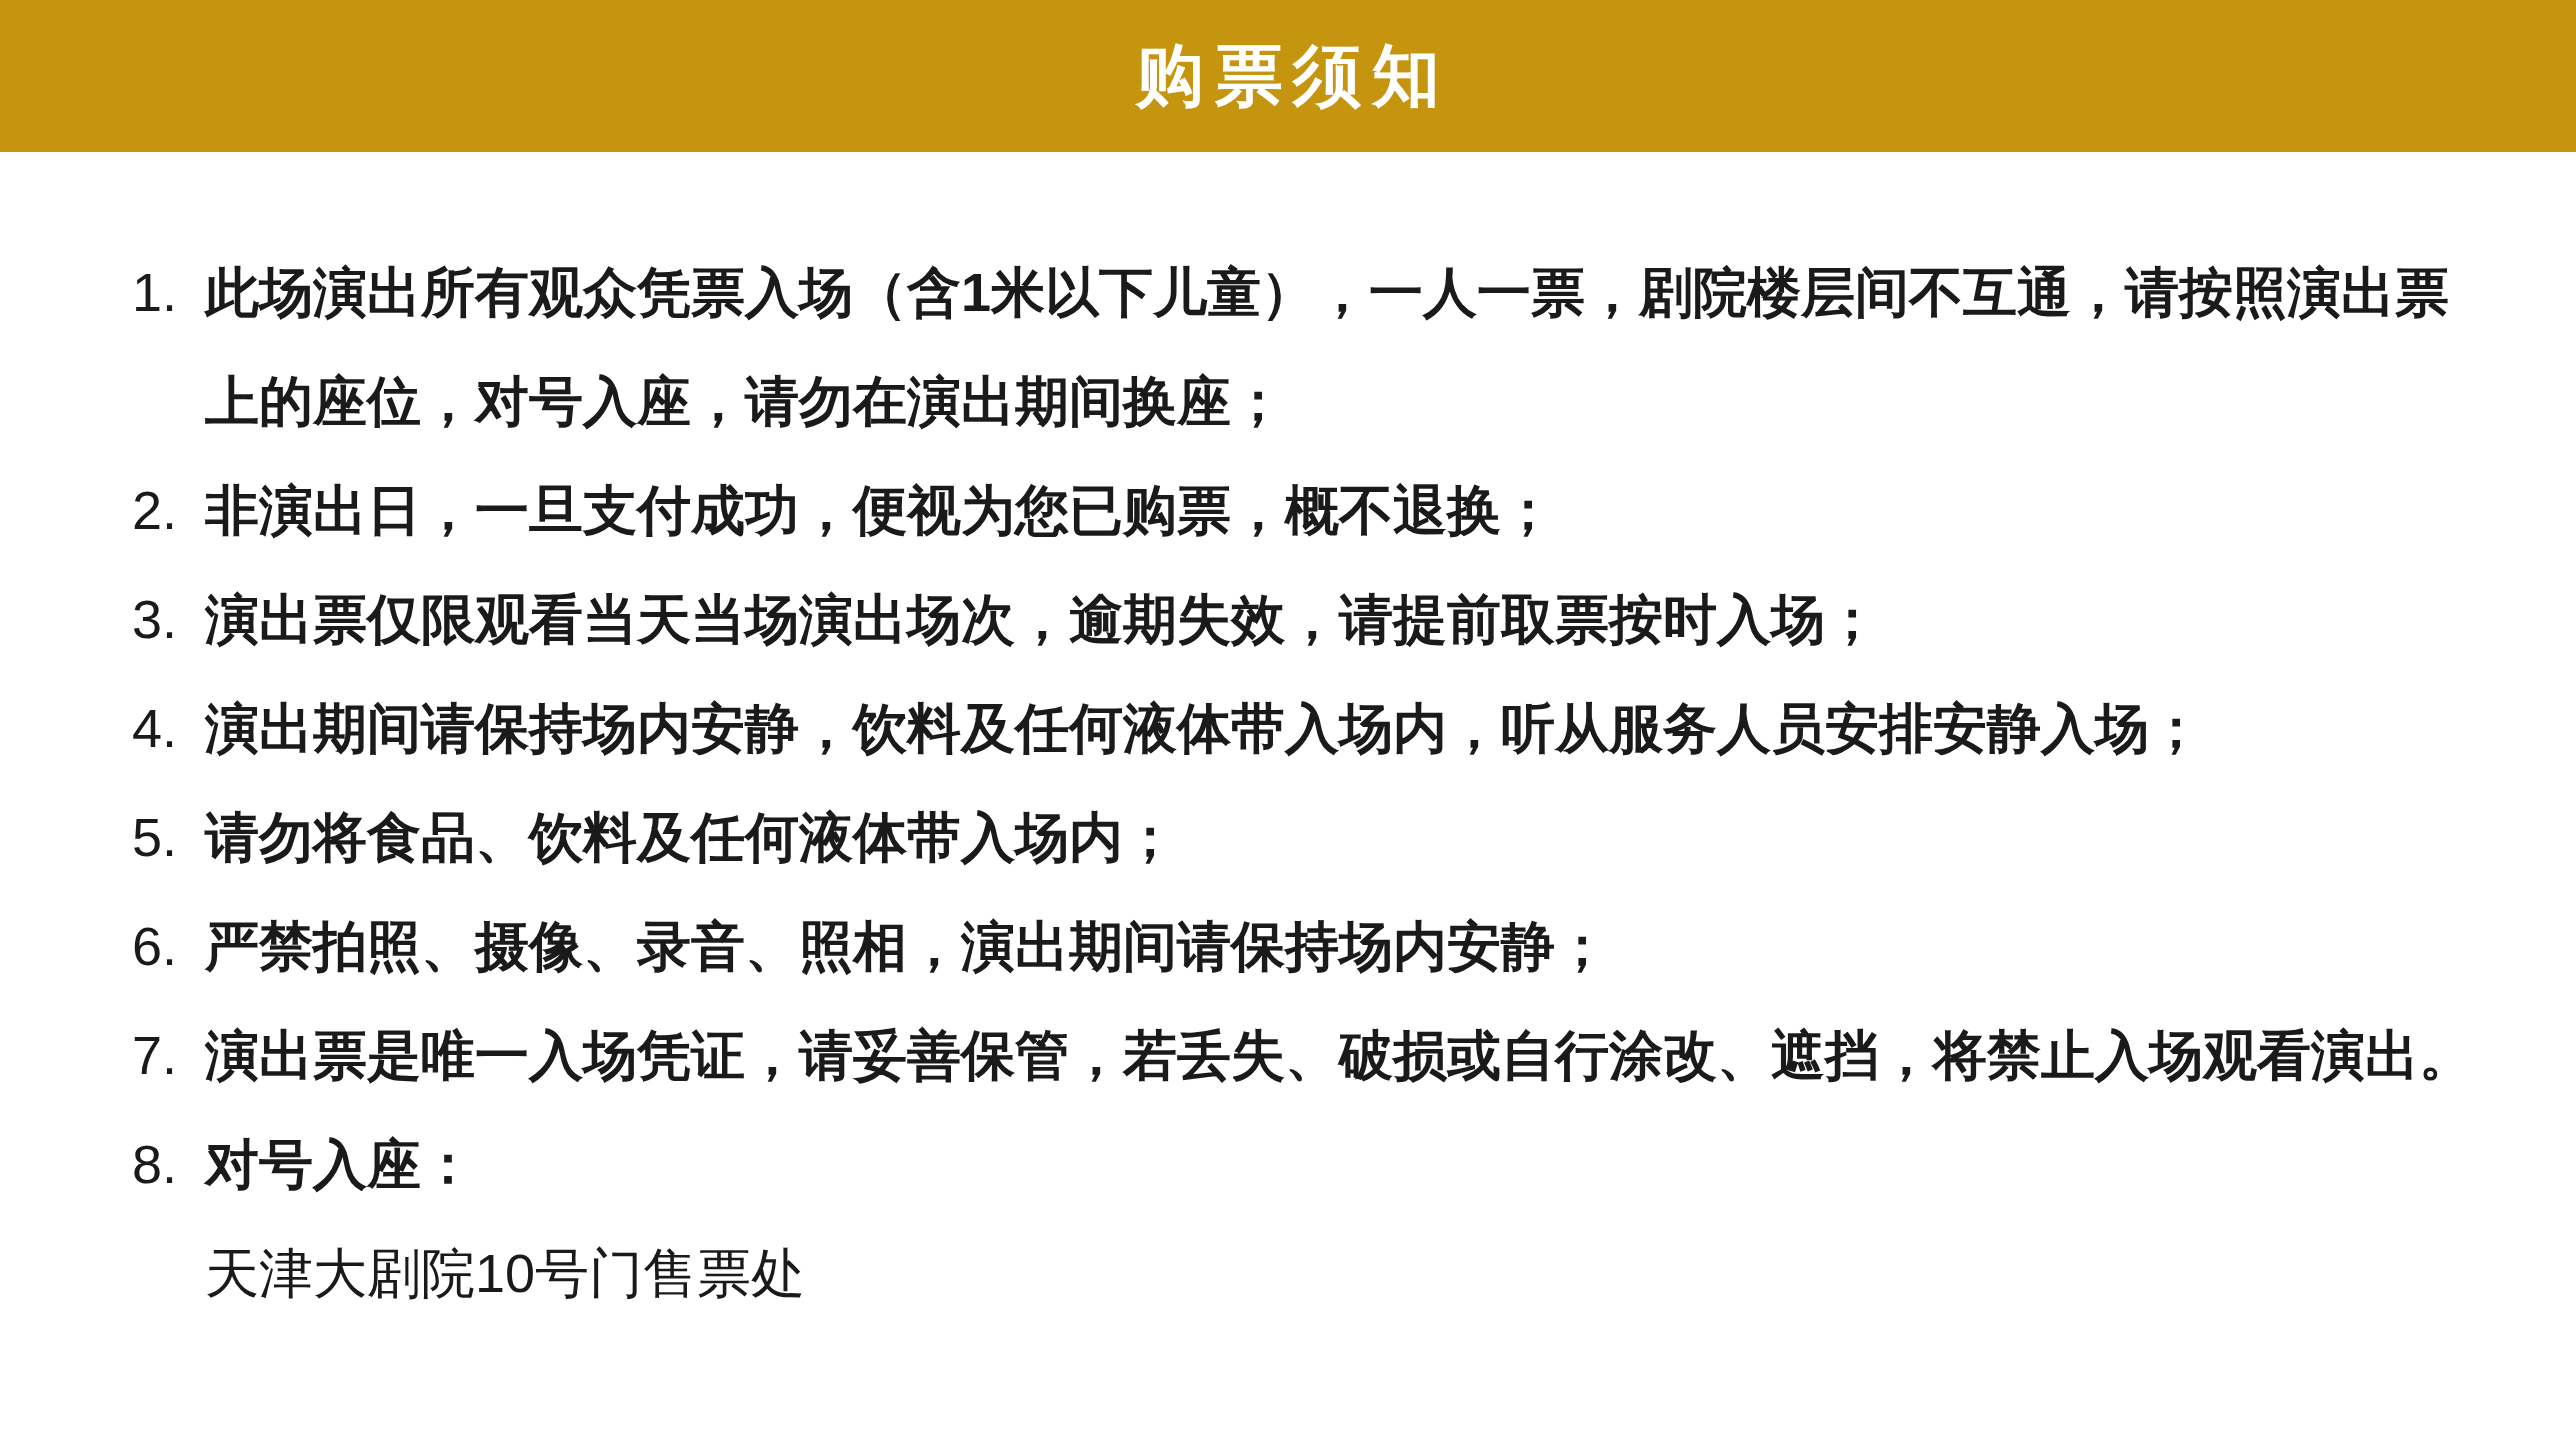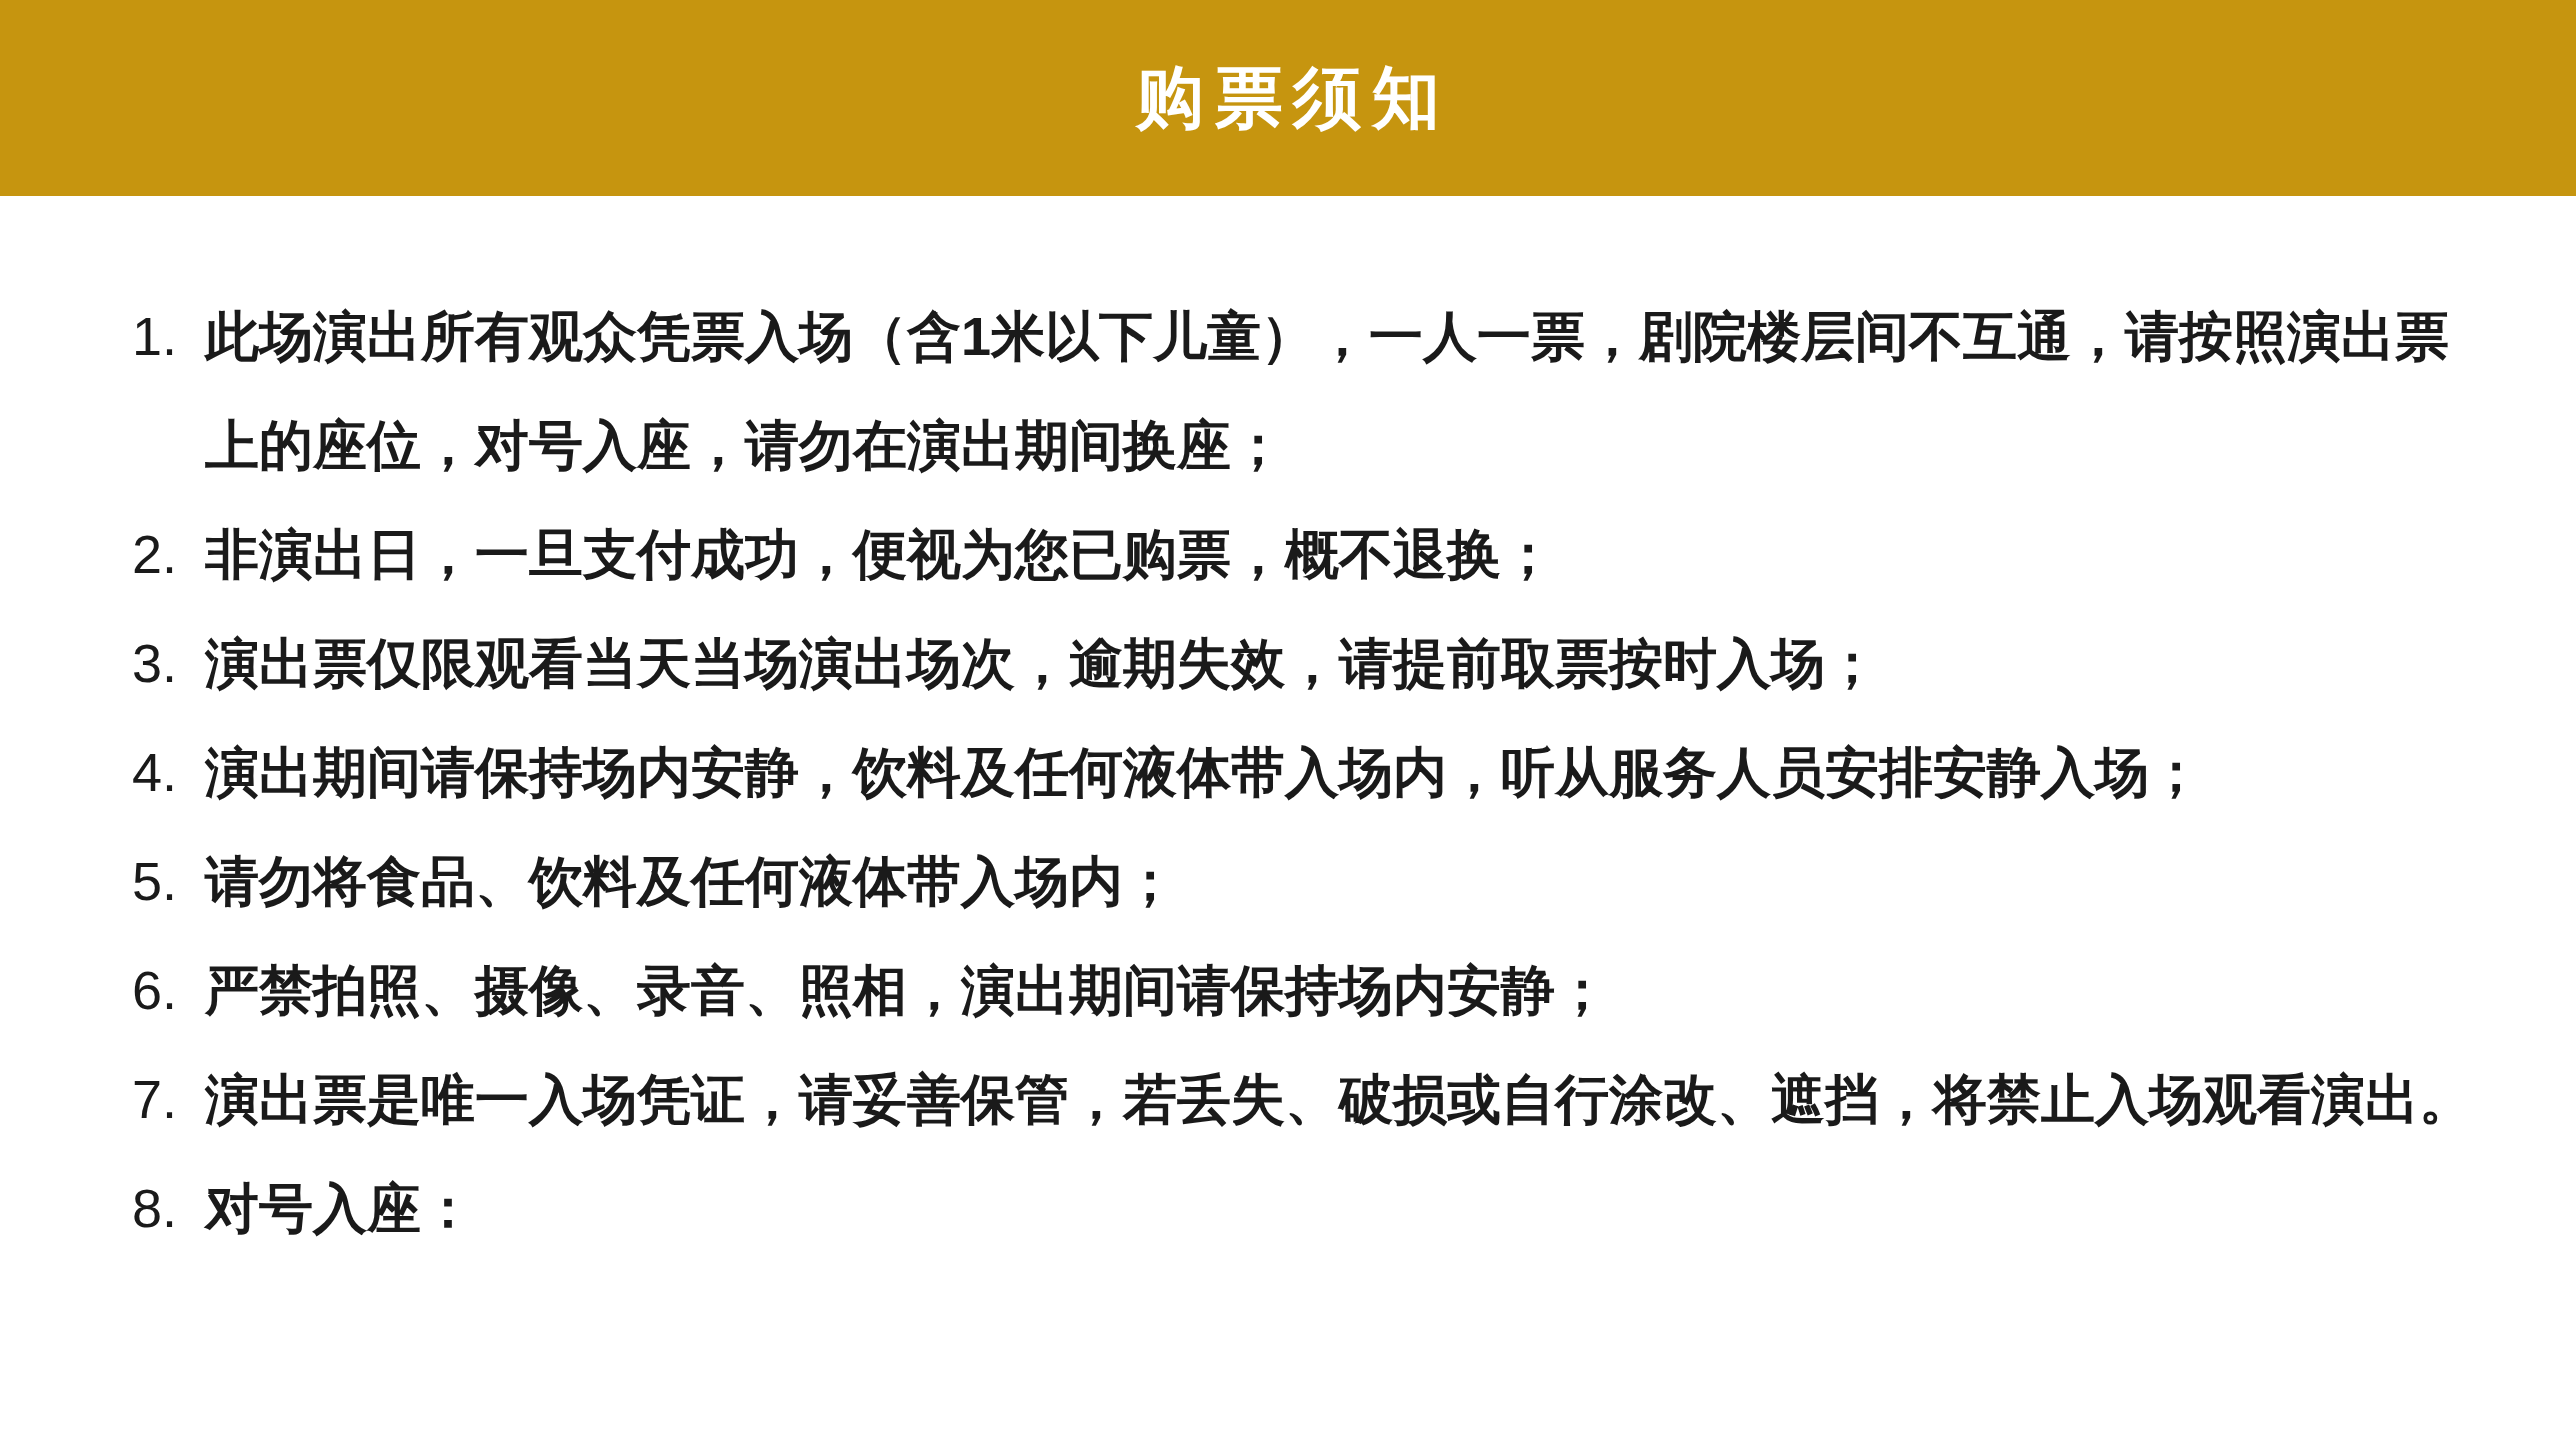--- a/index.html
+++ b/index.html
@@ -5,21 +5,21 @@
   * { margin: 0; padding: 0; box-sizing: border-box; }
   html, body {
     width: 2576px;
     height: 1437px;
     background: #ffffff;
     font-family: "Liberation Sans", "DejaVu Sans", sans-serif;
     overflow: hidden;
   }
   .header {
     width: 100%;
-    height: 196px;
+    height: 152px;
     background: #c6950f;
     display: flex;
     align-items: center;
     justify-content: center;
   }
   .header-title {
     color: #ffffff;
     font-size: 68px;
     font-weight: bold;
     letter-spacing: 10.7px;
@@ -92,16 +92,17 @@
     <div class="item">
       <span class="item-number">7.</span>
       <span class="item-text">演出票是唯一入场凭证，请妥善保管，若丢失、破损或自行涂改、遮挡，将禁止入场观看演出。</span>
     </div>
 
     <div class="item">
       <span class="item-number">8.</span>
       <span class="item-text">对号入座：</span>
     </div>
 
+    <div class="item-subline">天津大剧院10号门售票处</div>
 
   </div>
 </div>
 
 
 </body></html>

